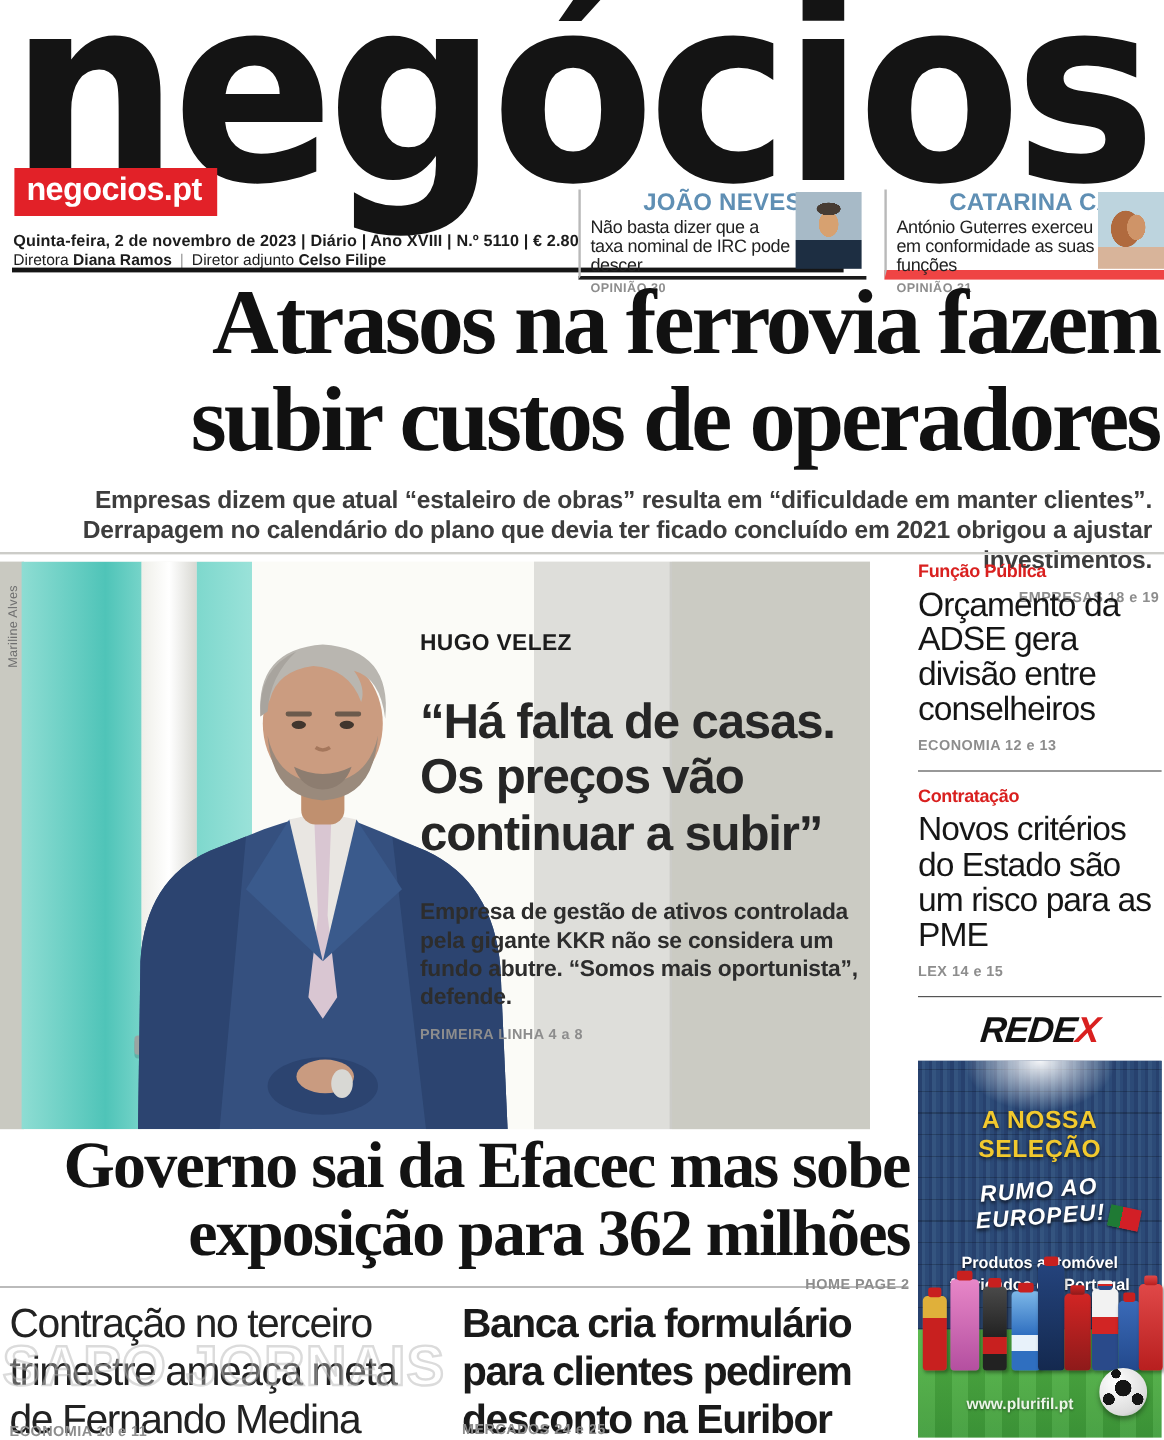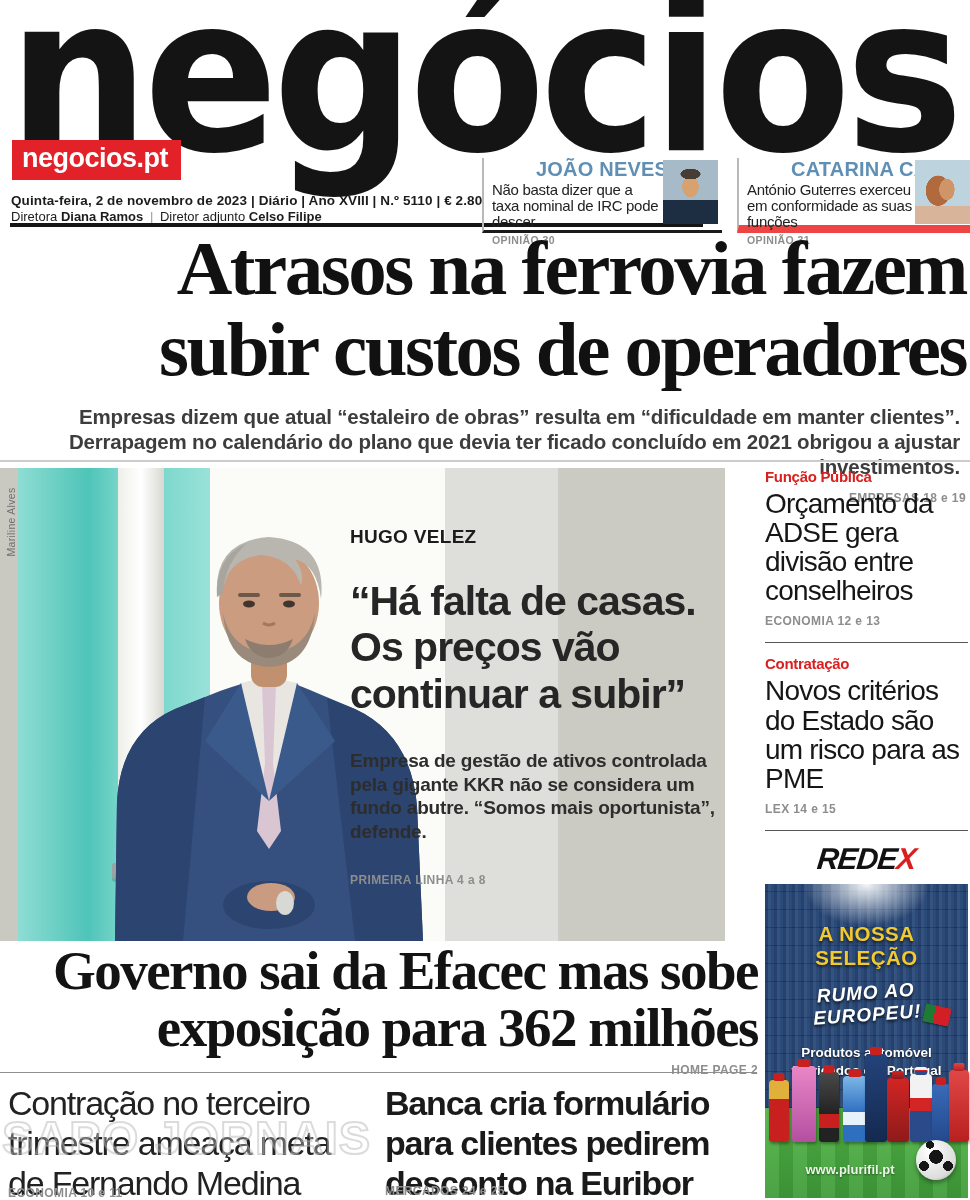--- a/index.html
+++ b/index.html
@@ -68,21 +68,21 @@
             font-size:10.5px; color:#6f6f6f; letter-spacing:0.3px; width:90px; text-align:center; }
   .man-svg { position:absolute; left:55px; bottom:0; }
 
   .overlay { position:absolute; left:350px; top:58px; width:385px; }
   .overlay .fname { font-size:19px; font-weight:bold; color:#1c1c1c; letter-spacing:0.3px; }
   .overlay .frole { font-size:16.5px; color:#3a3a3a; letter-spacing:0.2px; margin-top:2px; }
   .overlay .quote { margin-top:30px; font-size:41px; font-weight:bold; color:#262626;
                     line-height:1.13; letter-spacing:-1px; }
   .overlay .fdeck { margin-top:32px; width:380px; font-size:19px; font-weight:bold; color:#2d2d2d;
                     line-height:1.25; letter-spacing:-0.2px; }
-  .overlay .kicker { margin-top:29px; }
+  .overlay .kicker { margin-top:11px; }
 
   
   .rightcol { position:absolute; left:765px; top:468px; width:203px; }
   .story .tag { font-size:15px; font-weight:bold; color:#d9201f; letter-spacing:-0.3px; }
   .story .hl { font-size:28px; font-weight:normal; color:#161616; line-height:1.04;
                letter-spacing:-0.8px; margin-top:4px; }
   .story .kicker { margin-top:9px; }
   .divider { border:0; border-top:1px solid #555; margin:14px 0 12px 0; width:100%; }
   .pub-label { font-size:10px; color:#7d7d7d; text-align:right; margin-top:2px; }
 

